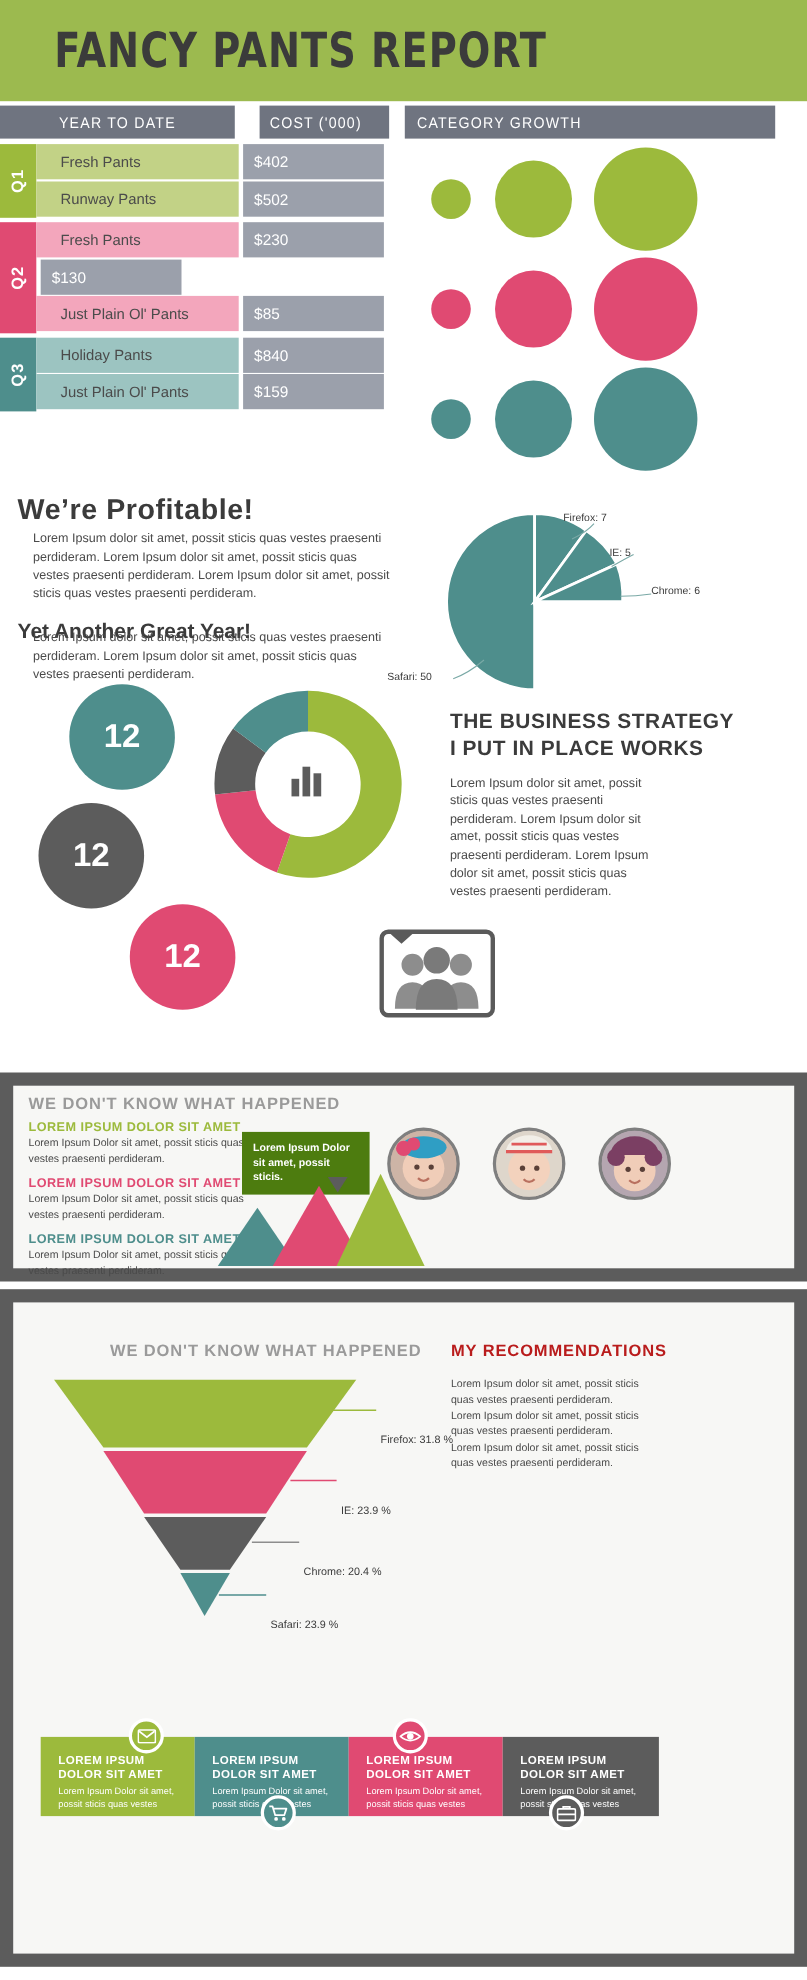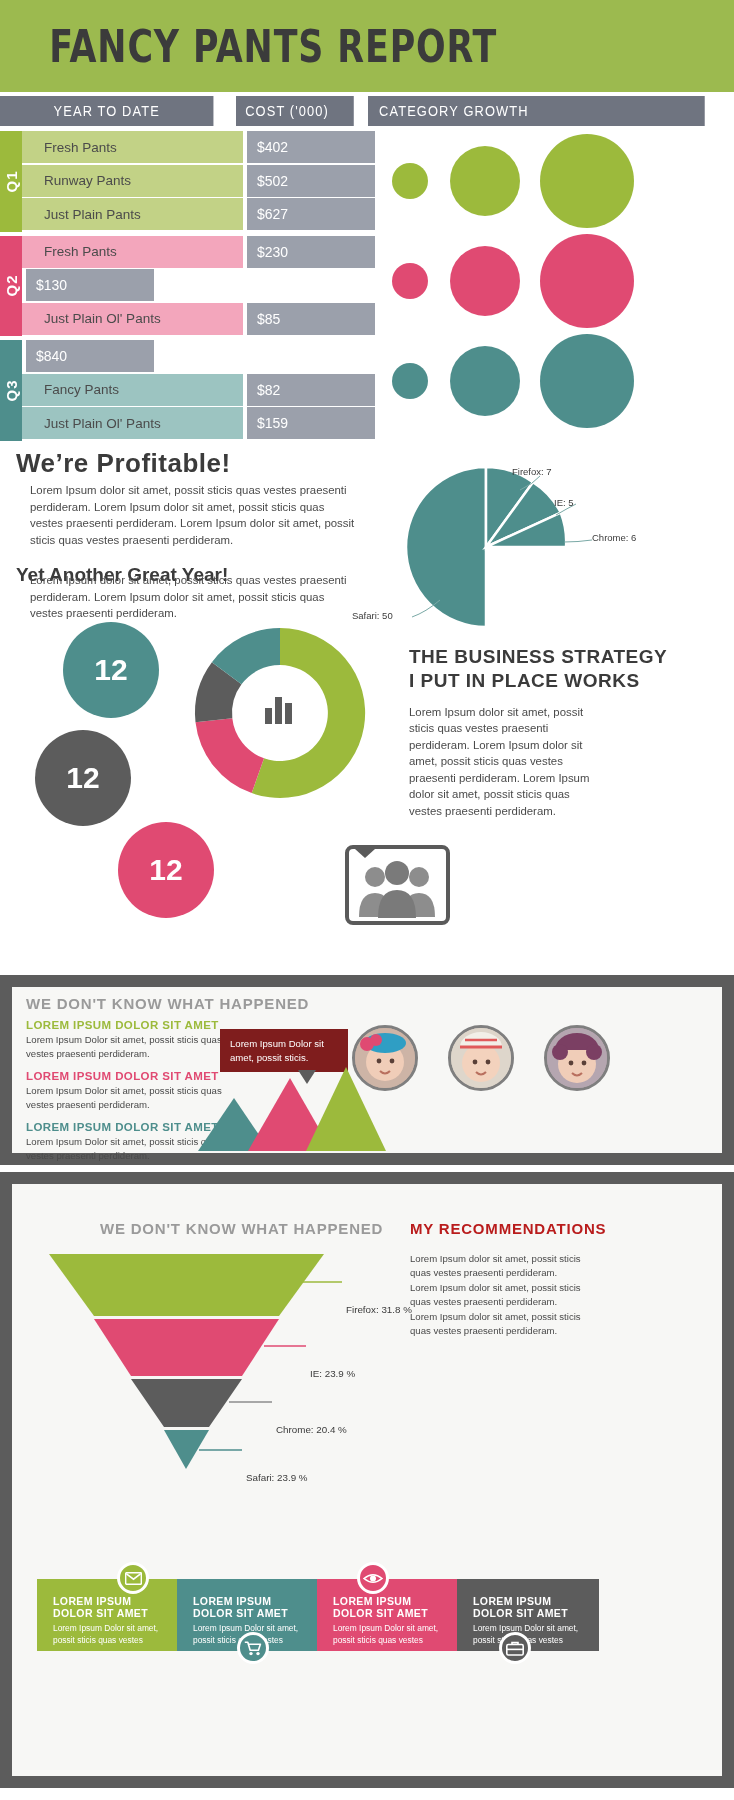--- a/index.html
+++ b/index.html
@@ -44,21 +44,21 @@
   .q-group { display: flex; margin-bottom: 4px; }
   .q-label {
     width: 33px; display: flex; align-items: center; justify-content: center;
     color: #ffffff; font-size: 15px; font-weight: 600;
     font-family: "Liberation Sans Narrow", "Liberation Sans", sans-serif;
   }
   .q-label span { transform: rotate(-90deg); letter-spacing: 1px; }
   .q-rows { flex: 1; }
   .t-row { display: flex; height: 32px; margin-bottom: 1.5px; }
   .t-name {
-    width: 221px; display: flex; align-items: center; padding-left: 22px;
+    width: 184px; display: flex; align-items: center; padding-left: 22px;
     font-family: "Liberation Sans Narrow", "Liberation Sans", sans-serif;
     font-size: 13.5px; color: #4b4b4b;
   }
   .t-cost {
     width: 128px; margin-left: 4px; background: #9ba0ab;
     display: flex; align-items: center; padding-left: 10px;
     color: #ffffff; font-size: 14px;
     font-family: "Liberation Sans Narrow", "Liberation Sans", sans-serif;
   }
   .q1 .q-label { background: #9cba3c; }
@@ -109,22 +109,22 @@
   .sub-h {
     font-family: "Liberation Sans Narrow","Liberation Sans",sans-serif;
     font-size: 15px; color: #9a9a9a; letter-spacing: 0.8px; font-weight: 600;
   }
   .leg-title {
     font-family: "Liberation Sans Narrow","Liberation Sans",sans-serif;
     font-size: 11.5px; font-weight: 700; letter-spacing: 0.4px;
   }
   .leg-body { font-size: 9.6px; color: #4a4a4a; line-height: 1.45; }
   .tooltip {
-    position: absolute; background: #7f1d1d; color: #fff; font-size: 9.6px;
-    padding: 8px 10px; line-height: 1.42; width: 128px;
+    position: absolute; background: #4d7c0f; color: #fff; font-size: 9.6px;
+    padding: 8px 10px; line-height: 1.42; width: 116px; font-weight: bold;
   }
   .tri { position: absolute; width: 0; height: 0; border-style: solid; border-color: transparent; }
   .baby {
     width: 66px; height: 66px; border-radius: 50%;
     border: 3px solid #7f7f7f; overflow: hidden; position: relative;
   }
 
   
   .sec4 { position: absolute; left: 0; top: 1172px; width: 734px; height: 616px; background: #5c5c5c; }
   .sec4 .inner { position: absolute; left: 12px; top: 12px; width: 710px; height: 592px; background: #f7f7f5; }
@@ -174,24 +174,20 @@
             </div>
           <div class="q-rows">
             <div class="t-row">
               <div class="t-name">Fresh Pants</div>
               <div class="t-cost">$402</div>
             </div>
             <div class="t-row">
               <div class="t-name">Runway Pants</div>
               <div class="t-cost">$502</div>
             </div>
-            <div class="t-row">
-              <div class="t-name">Just Plain Pants</div>
-              <div class="t-cost">$627</div>
-            </div>
           </div>
         </div>
 
         <div class="q-group q2">
           <div class="q-label">
               <span>Q2</span>
             </div>
           <div class="q-rows">
             <div class="t-row">
               <div class="t-name">Fresh Pants</div>
@@ -206,25 +202,22 @@
             </div>
           </div>
         </div>
 
         <div class="q-group q3">
           <div class="q-label">
               <span>Q3</span>
             </div>
           <div class="q-rows">
             <div class="t-row">
+              <div class="t-name">Holiday Pants</div>
               <div class="t-cost">$840</div>
-            </div>
-            <div class="t-row">
-              <div class="t-name">Fancy Pants</div>
-              <div class="t-cost">$82</div>
             </div>
             <div class="t-row">
               <div class="t-name">Just Plain Ol' Pants</div>
               <div class="t-cost">$159</div>
             </div>
           </div>
         </div>
       </div>
 
       <div class="growth">

